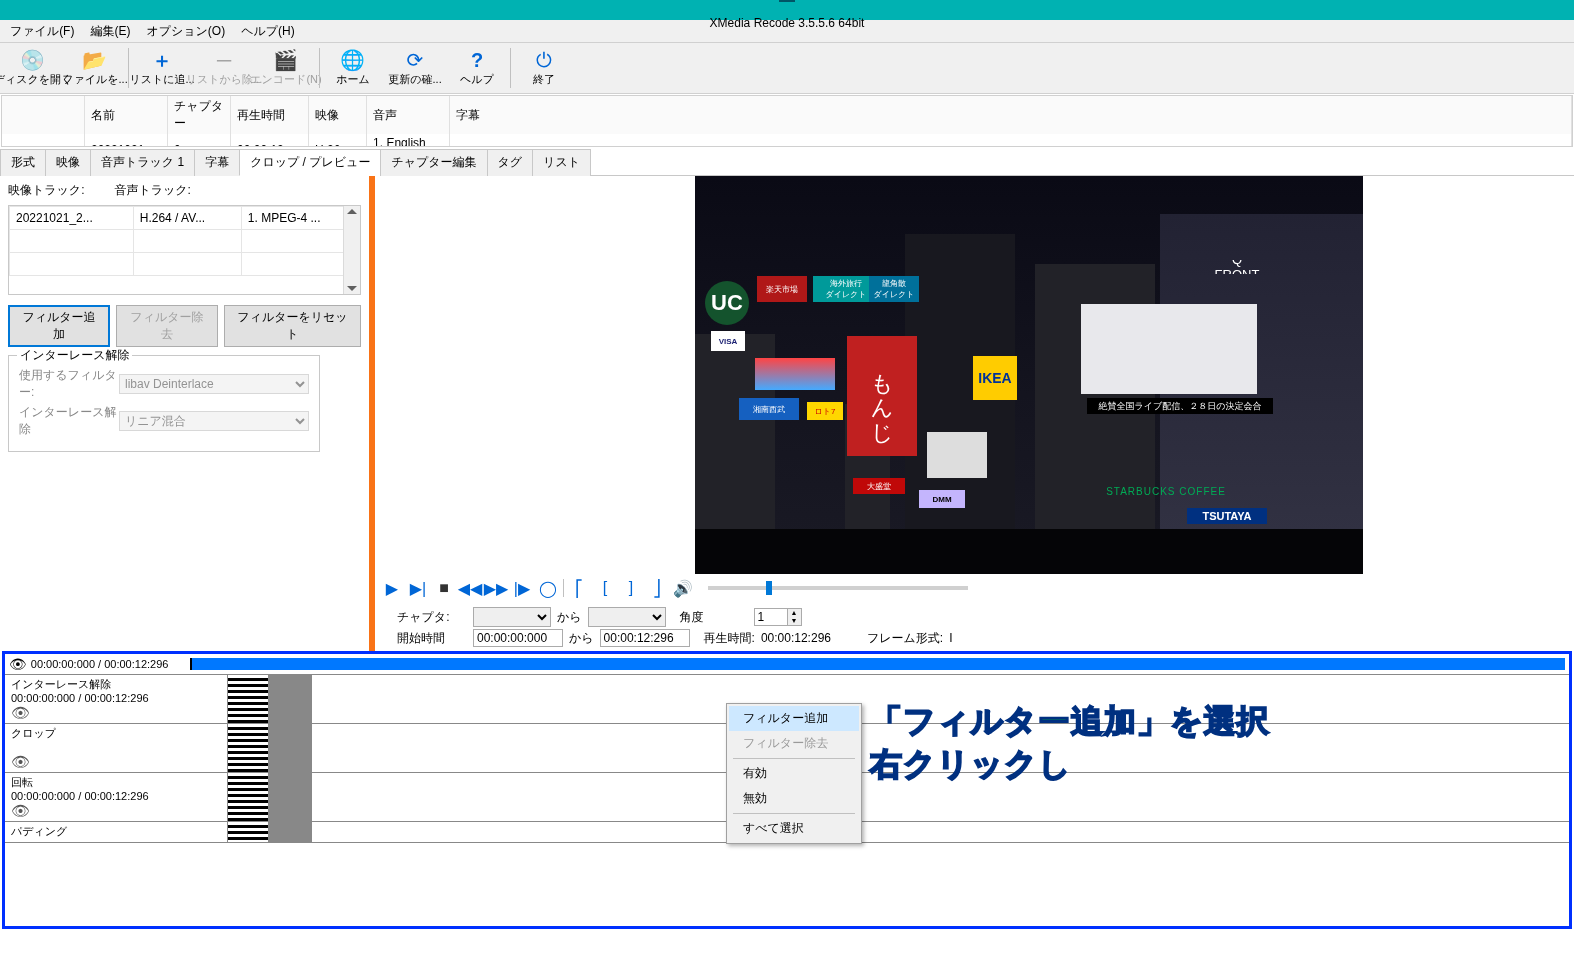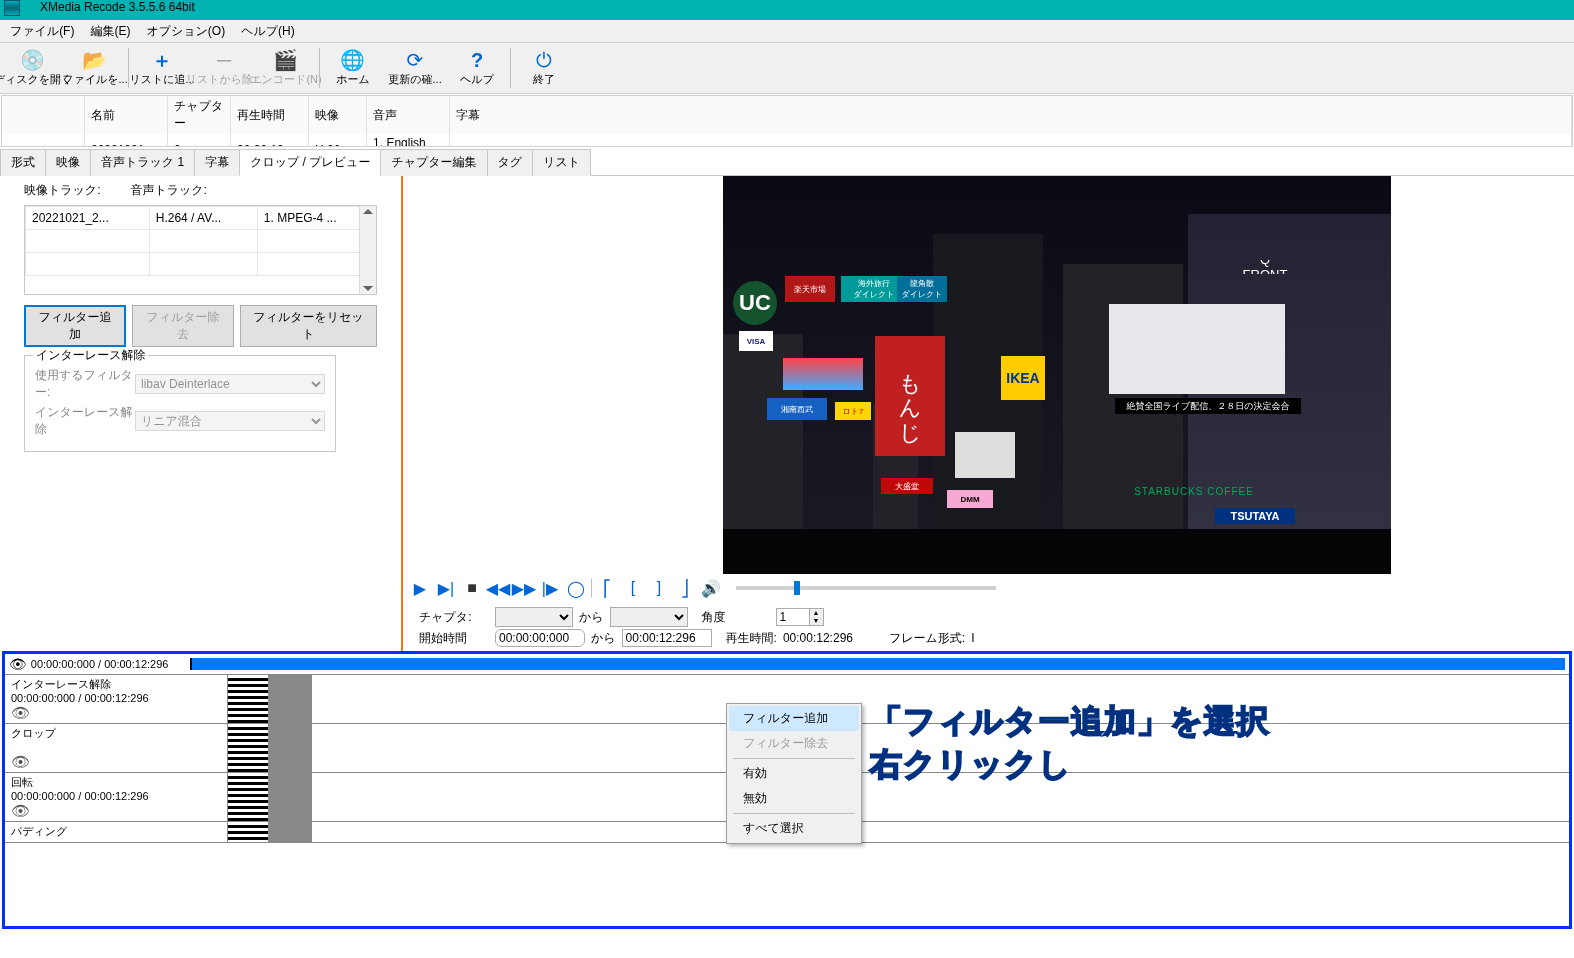--- a/index.html
+++ b/index.html
@@ -1,35 +1,35 @@
 <!DOCTYPE html>
 <html><head>
 <meta charset="utf-8">
 <style>
   html,body{margin:0;padding:0;width:1574px;height:958px;font-family:"Meiryo UI","Yu Gothic UI","MS PGothic",sans-serif;font-size:12px;color:#000;background:#fff;overflow:hidden;}
-  .titlebar{background:#00b2b2;height:20px;display:flex;align-items:flex-start;padding:0 4px;gap:20px;}
+  .titlebar{background:#00b2b2;height:20px;display:flex;align-items:center;padding:0 4px;gap:14px;flex-direction:column;}
   .titlebar .app-icon{width:14px;height:14px;background:linear-gradient(#0ab,#067 50%,#0ab);border:1px solid #056;}
   .titlebar .title{font-size:12px;}
   .menubar{background:#f0f0f0;height:22px;display:flex;align-items:center;padding:0 2px;border-bottom:1px solid #d0d0d0;}
   .menubar .item{padding:3px 8px;}
   .toolbar{background:#f0f0f0;height:50px;display:flex;align-items:center;padding:0 2px;border-bottom:1px solid #d0d0d0;}
   .toolbar .btn{width:62px;height:48px;display:flex;flex-direction:column;align-items:center;justify-content:center;gap:2px;color:#000;}
   .toolbar .btn.disabled{color:#a0a0a0;}
   .toolbar .btn .ic{font-size:20px;line-height:1;}
   .toolbar .btn .lbl{font-size:11px;white-space:nowrap;}
   .toolbar .sep{width:1px;height:40px;background:#c0c0c0;margin:0 2px;}
   .filelist{border:1px solid #d0d0d0;margin:1px;height:50px;overflow:hidden;}
   .filelist table{border-collapse:collapse;width:100%;}
   .filelist th,.filelist td{text-align:left;padding:2px 6px;font-weight:normal;font-size:12px;border-right:1px solid #e0e0e0;height:17px;}
   .filelist th{background:#fafafa;}
   .tabs{display:flex;border-bottom:1px solid #c8c8c8;}
   .tabs .tab{padding:4px 10px;border:1px solid #c8c8c8;border-bottom:none;margin-right:-1px;background:#f0f0f0;position:relative;top:1px;}
   .tabs .tab.active{background:#fff;border-bottom:1px solid #fff;}
   .body{display:flex;height:475px;}
-  .leftpane{width:353px;border-right:2px solid #f97316;padding:4px 24px;}
+  .leftpane{width:353px;border-right:6px solid #f97316;padding:4px 8px;}
   .tracklabels{display:flex;gap:30px;padding:2px 0;}
   .srcgrid{border:1px solid #c8c8c8;height:88px;margin-top:4px;background:#fff;position:relative;}
   .srcgrid table{border-collapse:collapse;width:100%;}
   .srcgrid th,.srcgrid td{text-align:left;padding:2px 6px;font-weight:normal;font-size:12px;border:1px solid #e5e5e5;height:18px;}
   .srcgrid th{background:#fafafa;}
   .btnrow{display:flex;gap:6px;margin-top:10px;}
   .winbtn{border:1px solid #adadad;background:#e1e1e1;padding:3px 10px;font-size:12px;font-family:inherit;}
   .winbtn.primary{border:2px solid #0078d7;padding:2px 9px;}
   .winbtn.disabled{color:#a0a0a0;}
   .group{border:1px solid #c8c8c8;margin-top:8px;padding:8px 10px 10px 10px;position:relative;width:290px;}
@@ -47,21 +47,21 @@
   .bld.b4{left:340px;width:120px;height:310px;}
   .bld.b5{left:465px;width:203px;height:360px;background:linear-gradient(#223,#334);}
   .billboard{position:absolute;font-size:8px;color:#fff;display:flex;align-items:center;justify-content:center;text-align:center;overflow:hidden;}
   .crowd{position:absolute;bottom:0;left:0;right:0;height:45px;background:#050507;}
   .transport{height:26px;display:flex;align-items:center;gap:4px;padding:2px 6px;}
   .transport .ib{width:22px;height:20px;display:flex;align-items:center;justify-content:center;color:#0066d6;font-size:16px;}
   .transport .sep2{width:1px;height:18px;background:#c0c0c0;}
   .slider{flex:0 0 260px;height:4px;background:#d0d0d0;margin-left:10px;position:relative;}
   .slider .thumb{position:absolute;top:-5px;left:58px;width:6px;height:14px;background:#0078d7;}
   .controls{padding:2px 6px;}
-  .controls .row{display:flex;align-items:center;gap:6px;margin:2px 10px;font-size:12px;}
+  .controls .row{display:flex;align-items:center;gap:6px;margin:2px 16px;font-size:12px;}
   .controls .lbl{width:70px;}
   .controls input,.controls select{font-size:12px;border:1px solid #ababab;padding:1px 3px;font-family:inherit;}
   .timeline-wrap{border:3px solid #0030ff;margin:0 2px;height:272px;position:relative;background:#fff;}
   .tl-head{display:flex;align-items:center;gap:4px;padding:2px 4px;font-size:11px;}
   .tl-head .eye{font-size:14px;}
   .tl-ruler{height:12px;background:#0078ff;position:relative;margin-left:210px;}
   .tl-ruler .mk{position:absolute;top:0;width:2px;height:12px;background:#000;}
   .tracks{border-top:1px solid #888;}
   .track{display:flex;border-bottom:1px solid #888;height:48px;}
   .track .hdr{width:210px;padding:2px 6px;font-size:11px;border-right:1px solid #888;}
@@ -238,21 +238,21 @@
       <div class="billboard" style="left:16px;top:155px;width:34px;height:20px;background:#fff;color:#1a1f71;font-weight:bold">VISA</div>
       <div class="billboard" style="left:152px;top:160px;width:70px;height:120px;background:#c02020;font-size:22px;writing-mode:vertical-rl">もんじ</div>
       <div class="billboard" style="left:60px;top:182px;width:80px;height:32px;background:linear-gradient(#f44,#4af)"></div>
       <div class="billboard" style="left:44px;top:222px;width:60px;height:22px;background:#1560c0">湘南西武</div>
       <div class="billboard" style="left:112px;top:226px;width:36px;height:18px;background:#ffd700;color:#c00">ロト7</div>
       <div class="billboard" style="left:278px;top:180px;width:44px;height:44px;background:#ffcc00;color:#003399;font-weight:bold;font-size:14px">IKEA</div>
       <div class="billboard" style="left:386px;top:128px;width:176px;height:90px;background:#e8e8ec"></div>
       <div class="billboard" style="left:392px;top:222px;width:186px;height:16px;background:#000;font-size:9px">絶賛全国ライブ配信、２８日の決定会合</div>
       <div class="billboard" style="left:232px;top:256px;width:60px;height:46px;background:#ddd"></div>
       <div class="billboard" style="left:158px;top:302px;width:52px;height:16px;background:#c00808">大盛堂</div>
-      <div class="billboard" style="left:224px;top:314px;width:46px;height:18px;background:#f9a8d4;color:#000;font-weight:bold">DMM</div>
+      <div class="billboard" style="left:224px;top:314px;width:46px;height:18px;background:#c4b5fd;color:#000;font-weight:bold">DMM</div>
       <div class="billboard" style="left:396px;top:308px;width:150px;height:14px;background:none;color:#0a5;font-size:10px;letter-spacing:1px">STARBUCKS COFFEE</div>
       <div class="billboard" style="left:492px;top:332px;width:80px;height:16px;background:#003080;font-weight:bold;font-size:11px">TSUTAYA</div>
       <div class="billboard" style="left:514px;top:84px;width:56px;height:14px;background:none;font-size:13px">Q FRONT</div>
       <div class="crowd"></div>
     </div>
 
     <div class="transport">
       <div class="ib">▶</div>
       <div class="ib">▶|</div>
       <div class="ib" style="color:#333">■</div>
@@ -282,21 +282,21 @@
         <span class="spin">
             <input value="1" style="">
             <span class="ar">
               <div>▲</div>
               <div>▼</div>
             </span>
           </span>
       </div>
       <div class="row">
         <span class="lbl">開始時間</span>
-        <input style="width: 82px; border-radius: 6px;" value="00:00:00:000">
+        <input style="width: 82px;" value="00:00:00:000">
         <span>から</span>
         <input style="width: 82px;" value="00:00:12:296">
         <span style="margin-left:8px">再生時間:</span>
         <span>00:00:12:296</span>
         <span style="margin-left:30px">フレーム形式:</span>
         <span>I</span>
       </div>
     </div>
   </div>
 </div>

